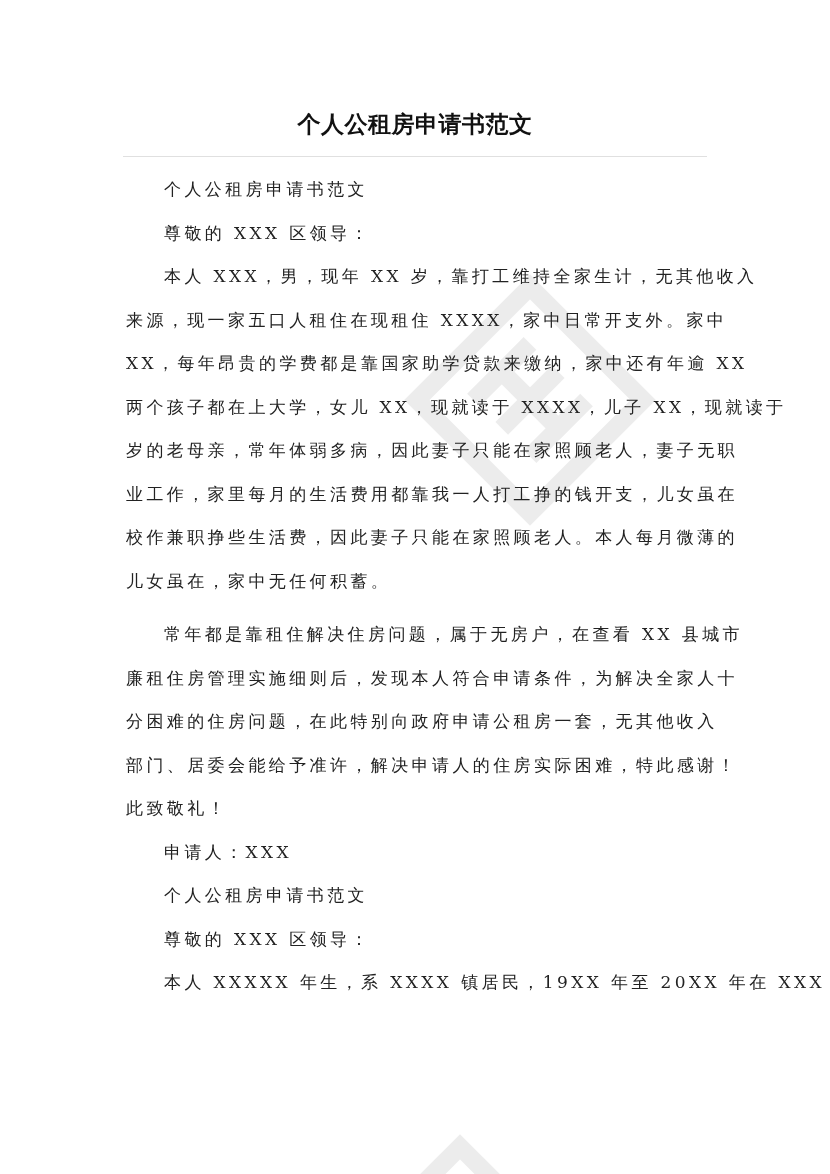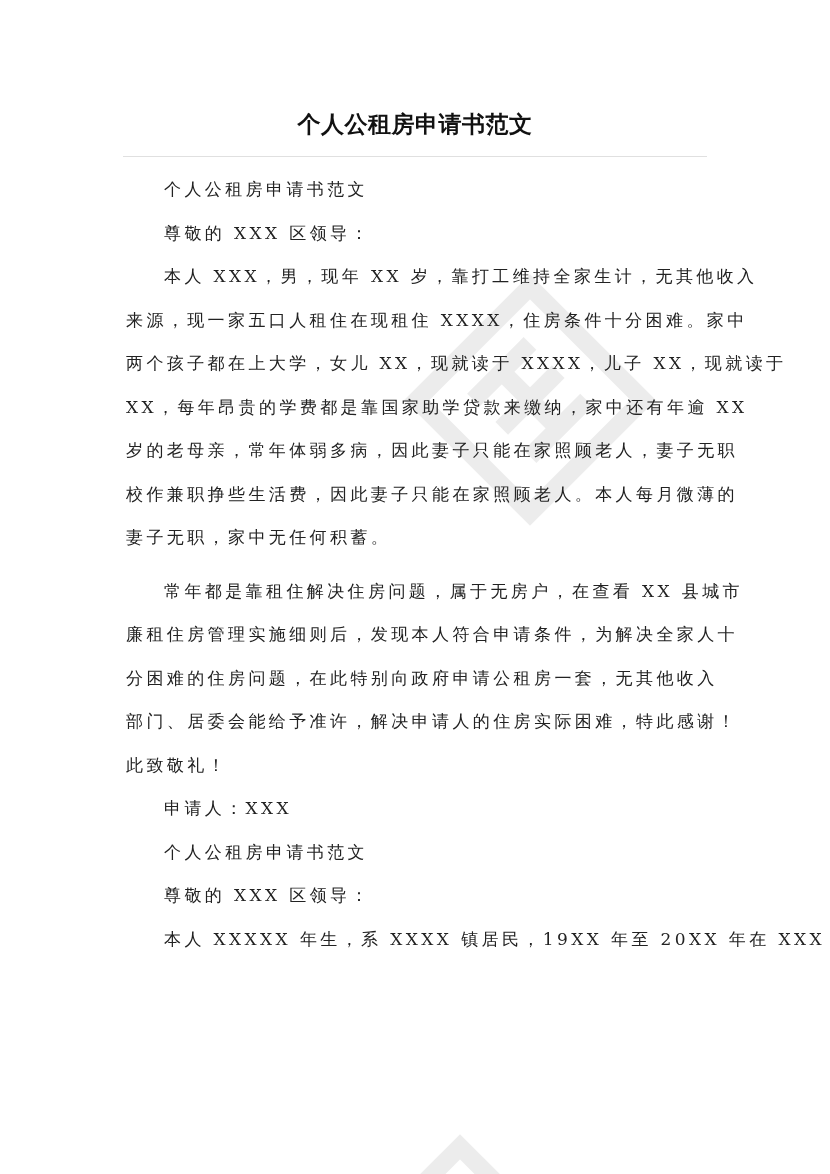--- a/index.html
+++ b/index.html
@@ -83,26 +83,27 @@
     </g>
   </svg>
 
   <div class="doc-title">个人公租房申请书范文</div>
   <div class="title-rule"></div>
 
   <div class="body">
     <div class="line indent">个人公租房申请书范文</div>
     <div class="line indent">尊敬的 XXX 区领导：</div>
     <div class="line indent">本人 XXX，男，现年 XX 岁，靠打工维持全家生计，无其他收入</div>
-    <div class="line">来源，现一家五口人租住在现租住 XXXX，住房条件十分困难。家中</div>
+    <div class="line">来源，现一家五口人租住在现租住 XXXX，家中日常开支外。家中</div>
+    <div class="line">XX，每年昂贵的学费都是靠国家助学贷款来缴纳，家中还有年逾 XX</div>
     <div class="line">两个孩子都在上大学，女儿 XX，现就读于 XXXX，儿子 XX，现就读于</div>
-    <div class="line">XX，每年昂贵的学费都是靠国家助学贷款来缴纳，家中还有年逾 XX</div>
     <div class="line">岁的老母亲，常年体弱多病，因此妻子只能在家照顾老人，妻子无职</div>
+    <div class="line">业工作，家里每月的生活费用都靠我一人打工挣的钱开支，儿女虽在</div>
     <div class="line">校作兼职挣些生活费，因此妻子只能在家照顾老人。本人每月微薄的</div>
-    <div class="line">妻子无职，家中无任何积蓄。</div>
+    <div class="line">儿女虽在，家中无任何积蓄。</div>
     <div class="line indent para-gap">常年都是靠租住解决住房问题，属于无房户，在查看 XX 县城市</div>
     <div class="line">廉租住房管理实施细则后，发现本人符合申请条件，为解决全家人十</div>
     <div class="line">分困难的住房问题，在此特别向政府申请公租房一套，无其他收入</div>
     <div class="line">部门、居委会能给予准许，解决申请人的住房实际困难，特此感谢！</div>
     <div class="line">此致敬礼！</div>
     <div class="line indent">申请人：XXX</div>
     <div class="line indent">个人公租房申请书范文</div>
     <div class="line indent">尊敬的 XXX 区领导：</div>
     <div class="line indent">本人 XXXXX 年生，系 XXXX 镇居民，19XX 年至 20XX 年在 XXX 厂</div>
   </div>

